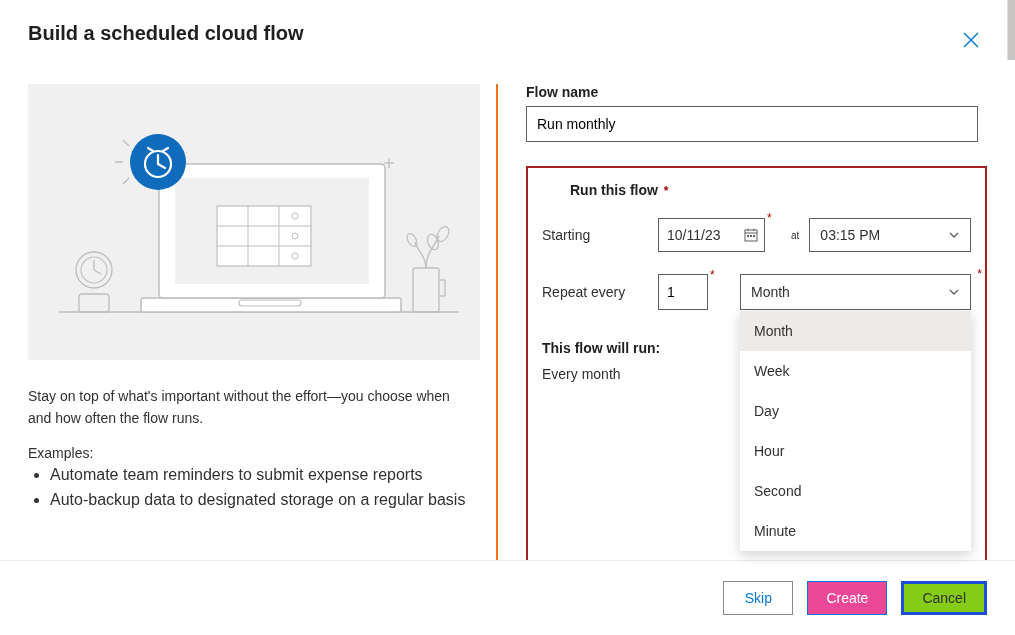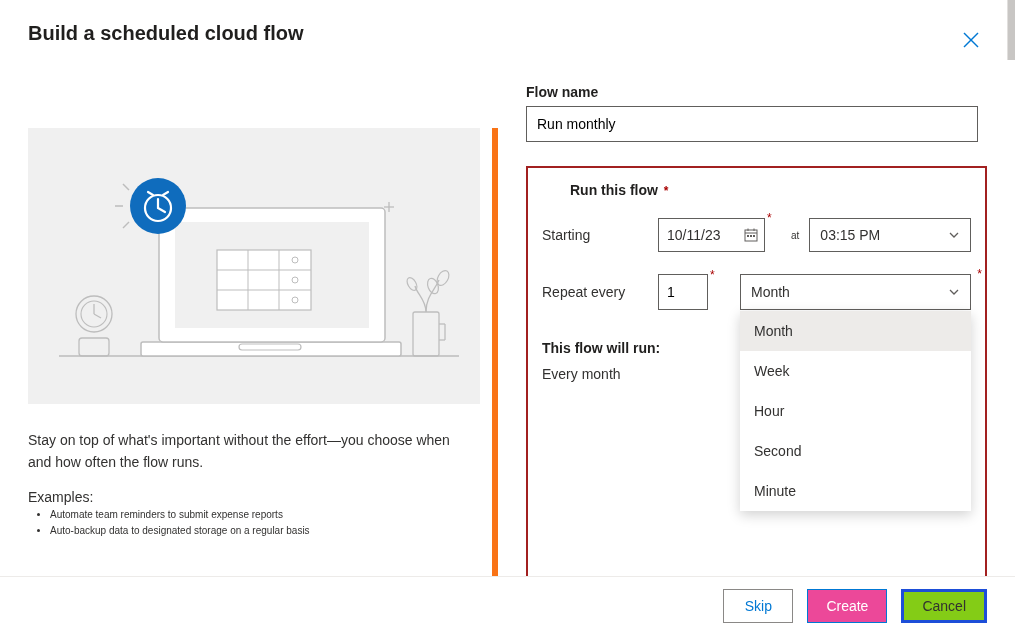--- a/index.html
+++ b/index.html
@@ -43,22 +43,21 @@
     }
     .content-row {
       display: flex;
       margin-top: 32px;
       gap: 0;
     }
     .left-col {
       width: 470px;
       flex: 0 0 470px;
       padding-right: 22px;
-      border-right: 6px solid #f97316;
-      margin-top: 44px;
+      border-right: 2px solid #f97316;
     }
     .right-col {
       flex: 1;
       padding-left: 28px;
       padding-top: 0px;
     }
     .illustration-wrap {
       background: #f0f0f0;
       width: 452px;
       height: 276px;
@@ -76,21 +75,21 @@
       color: #323130;
     }
     .examples-label {
       margin-top: 16px;
       font-size: 14px;
     }
     .examples-list {
       list-style: disc;
       padding-left: 22px;
       margin-top: 2px;
-      font-size: 10px;
+      font-size: 16px;
       line-height: 1.55;
     }
     .field-label {
       font-weight: 600;
       font-size: 14px;
       color: #201f1e;
       margin-bottom: 6px;
       display: block;
     }
     .text-input {
@@ -243,21 +242,21 @@
     .flow-run-desc {
       font-size: 14px;
       color: #323130;
     }
     .footer {
       position: absolute;
       left: 0;
       right: 0;
       bottom: 0;
       border-top: 1px solid #edebe9;
-      padding: 12px 28px;
+      padding: 20px 28px;
       display: flex;
       justify-content: flex-end;
       gap: 14px;
       background: #fff;
     }
     .btn {
       height: 34px;
       min-width: 70px;
       padding: 0 18px;
       font-size: 14px;
@@ -419,20 +418,21 @@
           <div class="unit-select">
             <span>Month</span>
             <svg class="chev" width="12" height="12" viewBox="0 0 12 12">
               <polyline points="2,4 6,8 10,4" fill="none" stroke="#605e5c" stroke-width="1.3"></polyline>
             </svg>
             <span class="outer-star">*</span>
 
             <div class="dropdown-list">
               <div class="dropdown-item selected">Month</div>
               <div class="dropdown-item">Week</div>
+              <div class="dropdown-item">Day</div>
               <div class="dropdown-item">Hour</div>
               <div class="dropdown-item">Second</div>
               <div class="dropdown-item">Minute</div>
             </div>
           </div>
         </div>
 
         <div class="flow-run-label">This flow will run:</div>
         <div class="flow-run-desc">Every month</div>
       </div>

